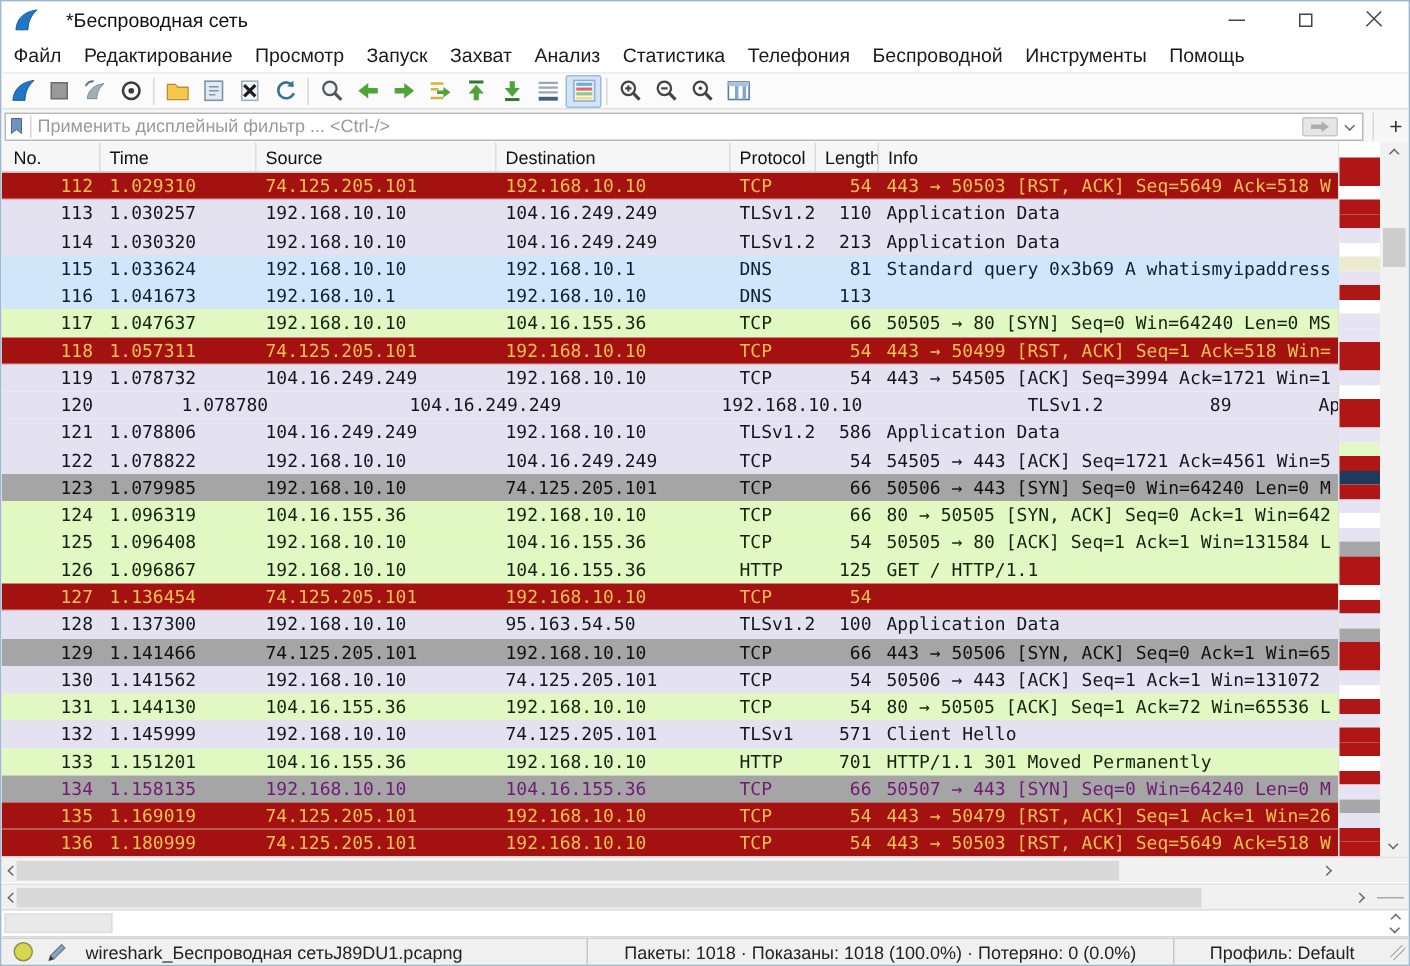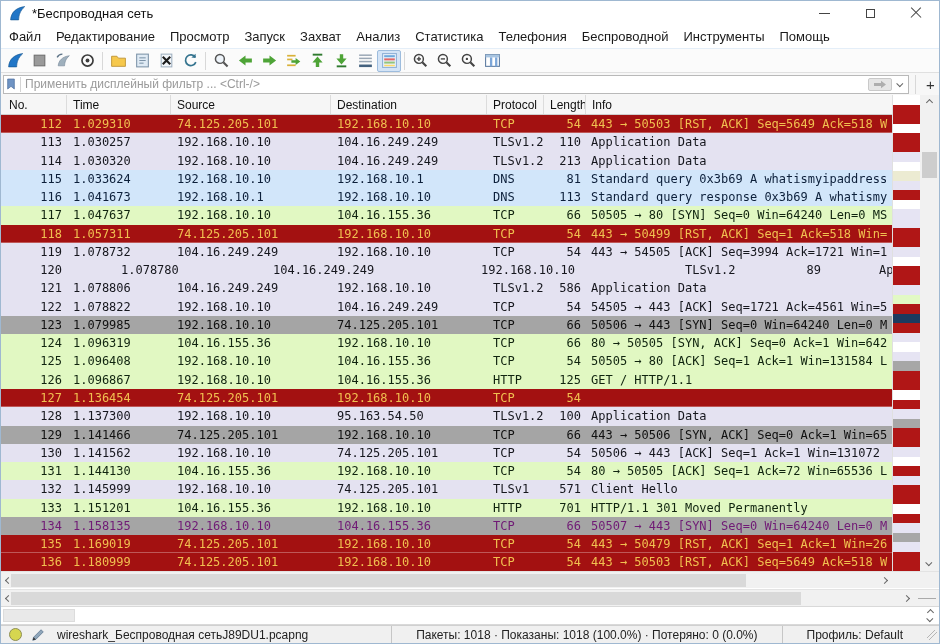--- a/index.html
+++ b/index.html
@@ -5,21 +5,21 @@
   html,body{margin:0;padding:0;background:#e8e8e8;}
   *{box-sizing:border-box;}
   #win{
     width:940px;height:644px;background:#fff;position:relative;overflow:hidden;
     font-family:"Liberation Sans",sans-serif;border:1px solid #9fb8d1;
     display:flex;flex-direction:column;
   }
   
   .titlebar{height:24px;background:#fff;display:flex;align-items:center;flex:0 0 24px;}
   .titlebar .appicon{width:17px;height:17px;margin-left:8px;}
-  .titlebar .title{font-size:13px;color:#111;margin-left:6px;flex:1;white-space:nowrap;}
+  .titlebar .title{font-size:13px;color:#111;margin-left:18px;flex:1;white-space:nowrap;}
   .winbtns{display:flex;height:100%;}
   .winbtn{width:46px;height:100%;display:flex;align-items:center;justify-content:center;}
   .glyph-min{width:11px;height:1px;background:#444;}
   .glyph-max{width:9px;height:9px;border:1px solid #444;}
   .glyph-close{position:relative;width:12px;height:12px;}
   .glyph-close:before,.glyph-close:after{content:"";position:absolute;left:-1px;top:5px;width:14px;height:1.4px;background:#444;}
   .glyph-close:before{transform:rotate(45deg);}
   .glyph-close:after{transform:rotate(-45deg);}
   
   .menubar{height:23px;background:#fff;display:flex;align-items:center;padding-left:8px;gap:15px;flex:0 0 23px;}
@@ -285,21 +285,21 @@
           <div class="hc c3">Destination</div>
           <div class="hc c4">Protocol</div>
           <div class="hc c5">Length</div>
           <div class="hc c6">Info</div>
         </div>
       <div class="plist">
           <div class="prow" style="background: rgb(163, 17, 17); color: rgb(241, 192, 80); box-shadow: rgba(255, 255, 255, 0.3) 0px -1px inset;"><div class="c0">112</div><div class="c1">1.029310</div><div class="c2">74.125.205.101</div><div class="c3">192.168.10.10</div><div class="c4">TCP</div><div class="c5">54</div><div class="c6">443 → 50503 [RST, ACK] Seq=5649 Ack=518 W</div></div>
           <div class="prow" style="background: rgb(228, 226, 241); color: rgb(21, 22, 29);"><div class="c0">113</div><div class="c1">1.030257</div><div class="c2">192.168.10.10</div><div class="c3">104.16.249.249</div><div class="c4">TLSv1.2</div><div class="c5">110</div><div class="c6">Application Data</div></div>
           <div class="prow" style="background: rgb(228, 226, 241); color: rgb(21, 22, 29);"><div class="c0">114</div><div class="c1">1.030320</div><div class="c2">192.168.10.10</div><div class="c3">104.16.249.249</div><div class="c4">TLSv1.2</div><div class="c5">213</div><div class="c6">Application Data</div></div>
           <div class="prow" style="background: rgb(210, 230, 250); color: rgb(12, 31, 58);"><div class="c0">115</div><div class="c1">1.033624</div><div class="c2">192.168.10.10</div><div class="c3">192.168.10.1</div><div class="c4">DNS</div><div class="c5">81</div><div class="c6">Standard query 0x3b69 A whatismyipaddress</div></div>
-          <div class="prow" style="background: rgb(210, 230, 250); color: rgb(12, 31, 58);"><div class="c0">116</div><div class="c1">1.041673</div><div class="c2">192.168.10.1</div><div class="c3">192.168.10.10</div><div class="c4">DNS</div><div class="c5">113</div><div class="c6">Standard query response 0x3b69 A whatismy</div></div>
+          <div class="prow" style="background: rgb(210, 230, 250); color: rgb(12, 31, 58);"><div class="c0">116</div><div class="c1">1.041673</div><div class="c2">192.168.10.1</div><div class="c3">192.168.10.10</div><div class="c4">DNS</div><div class="c5">113</div></div>
           <div class="prow" style="background: rgb(225, 248, 194); color: rgb(16, 36, 15);"><div class="c0">117</div><div class="c1">1.047637</div><div class="c2">192.168.10.10</div><div class="c3">104.16.155.36</div><div class="c4">TCP</div><div class="c5">66</div><div class="c6">50505 → 80 [SYN] Seq=0 Win=64240 Len=0 MS</div></div>
           <div class="prow" style="background: rgb(163, 17, 17); color: rgb(241, 192, 80); box-shadow: rgba(255, 255, 255, 0.3) 0px -1px inset;"><div class="c0">118</div><div class="c1">1.057311</div><div class="c2">74.125.205.101</div><div class="c3">192.168.10.10</div><div class="c4">TCP</div><div class="c5">54</div><div class="c6">443 → 50499 [RST, ACK] Seq=1 Ack=518 Win=</div></div>
           <div class="prow" style="background: rgb(228, 226, 241); color: rgb(21, 22, 29);"><div class="c0">119</div><div class="c1">1.078732</div><div class="c2">104.16.249.249</div><div class="c3">192.168.10.10</div><div class="c4">TCP</div><div class="c5">54</div><div class="c6">443 → 54505 [ACK] Seq=3994 Ack=1721 Win=1</div></div>
           <div class="prow" style="background: rgb(228, 226, 241); color: rgb(21, 22, 29); gap: 48px;"><div class="c0">120</div><div class="c1">1.078780</div><div class="c2">104.16.249.249</div><div class="c3">192.168.10.10</div><div class="c4">TLSv1.2</div><div class="c5">89</div><div class="c6">Application Data</div></div>
           <div class="prow" style="background: rgb(228, 226, 241); color: rgb(21, 22, 29);"><div class="c0">121</div><div class="c1">1.078806</div><div class="c2">104.16.249.249</div><div class="c3">192.168.10.10</div><div class="c4">TLSv1.2</div><div class="c5">586</div><div class="c6">Application Data</div></div>
           <div class="prow" style="background: rgb(228, 226, 241); color: rgb(21, 22, 29);"><div class="c0">122</div><div class="c1">1.078822</div><div class="c2">192.168.10.10</div><div class="c3">104.16.249.249</div><div class="c4">TCP</div><div class="c5">54</div><div class="c6">54505 → 443 [ACK] Seq=1721 Ack=4561 Win=5</div></div>
           <div class="prow" style="background: rgb(165, 165, 165); color: rgb(16, 16, 16);"><div class="c0">123</div><div class="c1">1.079985</div><div class="c2">192.168.10.10</div><div class="c3">74.125.205.101</div><div class="c4">TCP</div><div class="c5">66</div><div class="c6">50506 → 443 [SYN] Seq=0 Win=64240 Len=0 M</div></div>
           <div class="prow" style="background: rgb(225, 248, 194); color: rgb(16, 36, 15);"><div class="c0">124</div><div class="c1">1.096319</div><div class="c2">104.16.155.36</div><div class="c3">192.168.10.10</div><div class="c4">TCP</div><div class="c5">66</div><div class="c6">80 → 50505 [SYN, ACK] Seq=0 Ack=1 Win=642</div></div>
           <div class="prow" style="background: rgb(225, 248, 194); color: rgb(16, 36, 15);"><div class="c0">125</div><div class="c1">1.096408</div><div class="c2">192.168.10.10</div><div class="c3">104.16.155.36</div><div class="c4">TCP</div><div class="c5">54</div><div class="c6">50505 → 80 [ACK] Seq=1 Ack=1 Win=131584 L</div></div>
           <div class="prow" style="background: rgb(225, 248, 194); color: rgb(16, 36, 15);"><div class="c0">126</div><div class="c1">1.096867</div><div class="c2">192.168.10.10</div><div class="c3">104.16.155.36</div><div class="c4">HTTP</div><div class="c5">125</div><div class="c6">GET / HTTP/1.1</div></div>

